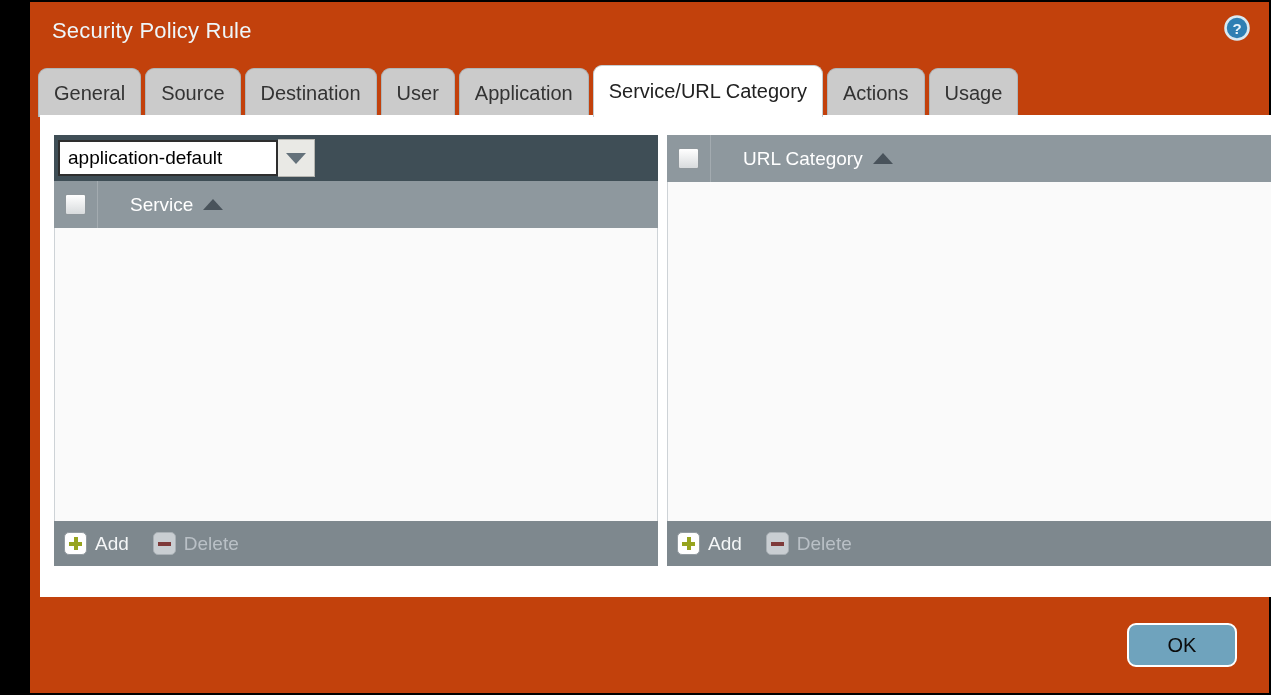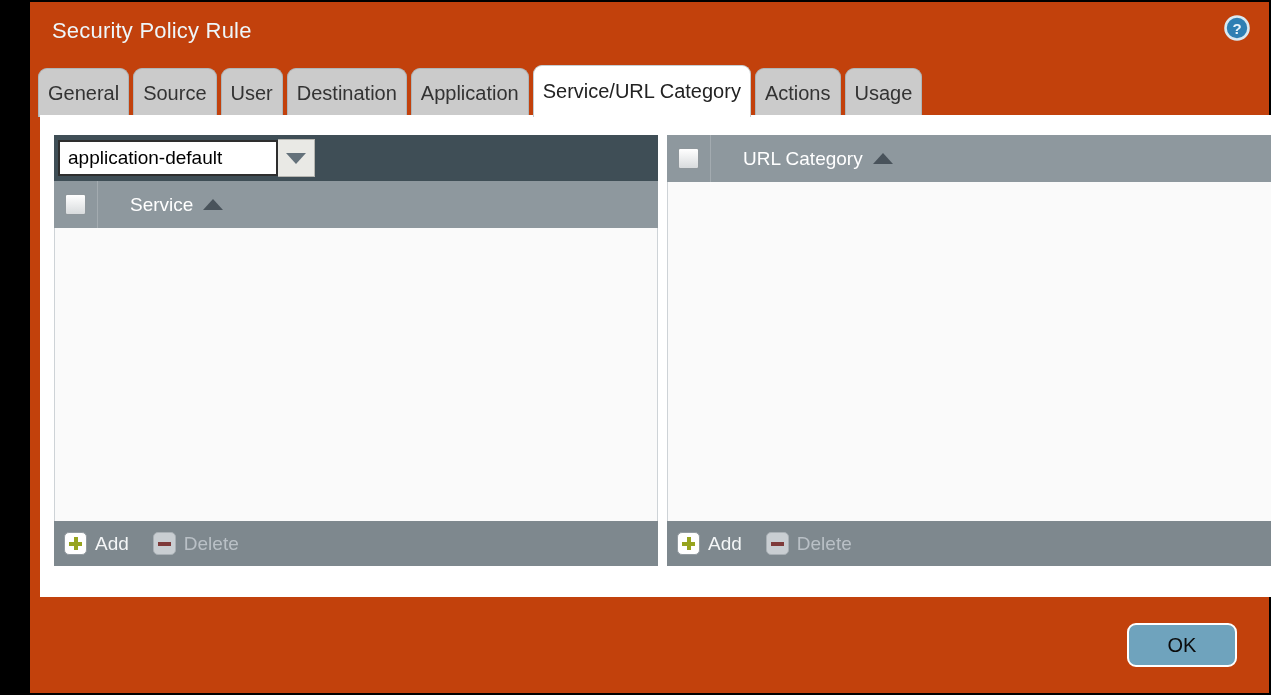--- a/index.html
+++ b/index.html
@@ -25,21 +25,21 @@
   
   .tabs {
     position:absolute; top:66px; left:8px; right:8px; height:49px;
     display:flex; gap:4px; align-items:flex-end;
   }
   .tab {
     height:49px; background:#cbcbcb;
     border:1px solid #aeb6ba; border-bottom:none;
     border-radius:9px 9px 0 0;
     display:flex; align-items:center; justify-content:center;
-    padding:0 9px; font-size:20px; color:#333; white-space:nowrap;
+    padding:0 15px; font-size:20px; color:#333; white-space:nowrap;
     cursor:pointer;
   }
   .tab.active {
     background:#fff; color:#222; height:52px; position:relative; z-index:3;
     border-color:#c5cdd1;
   }
   
   .sheet {
     position:absolute; top:113px; left:10px; width:1244px; height:482px;
     background:#fff; z-index:2;
@@ -145,22 +145,22 @@
       <svg width="28" height="28" viewBox="0 0 28 28">
         <circle cx="14" cy="14" r="11.5" fill="#2f7fb3" stroke="#d9e9f2" stroke-width="2.6"></circle>
         <text x="14" y="19.5" font-size="15" font-weight="bold" fill="#eaf4fa" text-anchor="middle" font-family="Liberation Sans, sans-serif">?</text>
       </svg>
     </div>
   </div>
 
   <div class="tabs">
     <div class="tab">General</div>
     <div class="tab">Source</div>
+    <div class="tab">Destination</div>
     <div class="tab">User</div>
-    <div class="tab">Destination</div>
     <div class="tab">Application</div>
     <div class="tab active">Service/URL Category</div>
     <div class="tab">Actions</div>
     <div class="tab">Usage</div>
   </div>
 
   <div class="sheet">
 
     <div class="panel panel-left">
       <div class="panel-toolbar">

